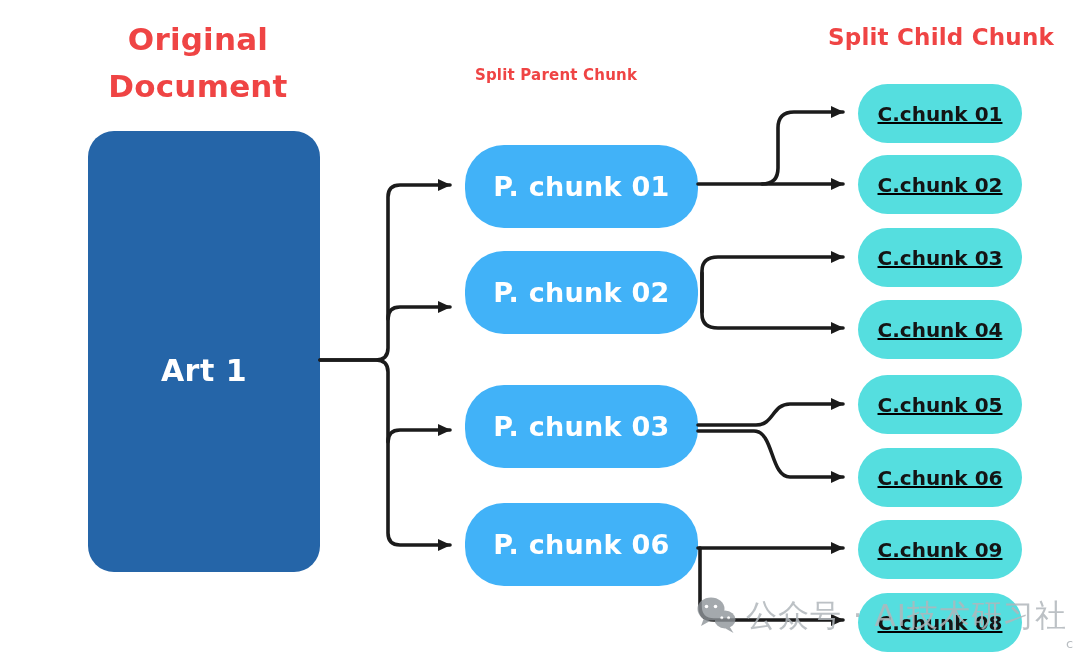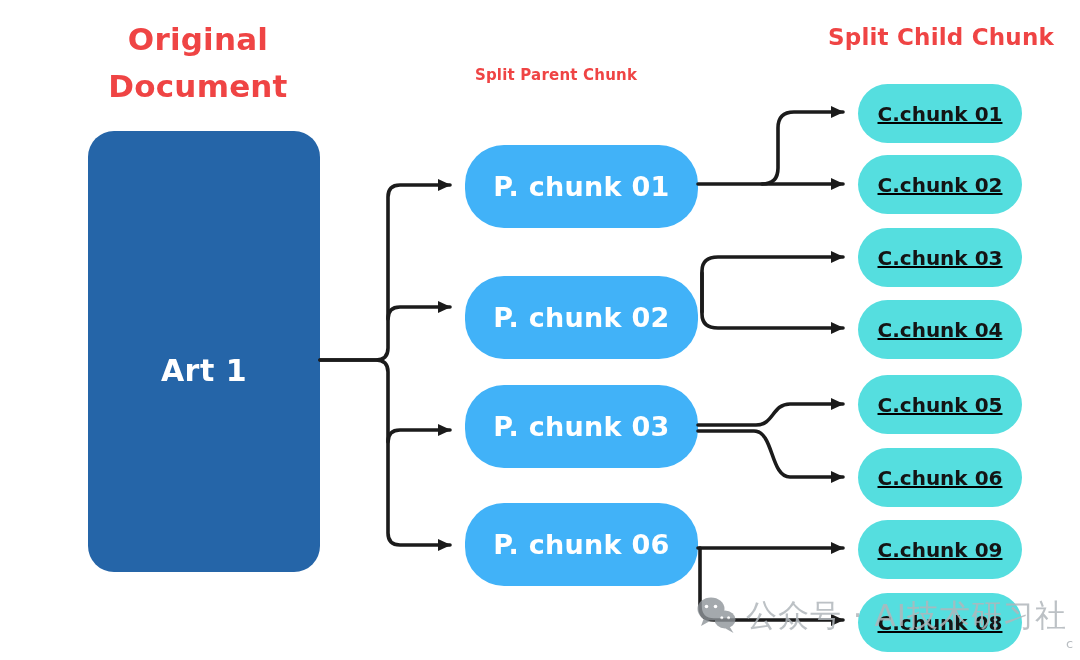--- a/index.html
+++ b/index.html
@@ -23,21 +23,21 @@
     border-radius:26px;display:flex;align-items:center;justify-content:center;
     padding-top:38px;box-sizing:border-box;
   }
   .doc-label{color:#ffffff;font-size:30px;font-weight:700;letter-spacing:0.5px;}
   
   .p-pill{
     left:465px;width:233px;height:83px;background:#41B2F8;border-radius:39px;
     display:flex;align-items:center;justify-content:center;
   }
   .p-pill .lbl{color:#ffffff;font-size:27px;font-weight:700;letter-spacing:0.3px;}
-  .p1{top:145px;} .p2{top:276px;justify-content:center;} .p3{top:385px;} .p4{top:503px;}
+  .p1{top:145px;} .p2{top:251px;justify-content:center;} .p3{top:385px;} .p4{top:503px;}
   
   .c-pill{
     left:858px;width:164px;height:59px;background:#55DEDF;border-radius:30px;
     display:flex;align-items:center;justify-content:center;text-decoration:underline;
   }
   .c-pill .lbl{color:#141414;font-size:20px;font-weight:700;}
   .c1{top:84px;} .c2{top:155px;} .c3{top:228px;} .c4{top:300px;}
   .c5{top:375px;} .c6{top:448px;} .c7{top:520px;} .c8{top:593px;}
   
   svg.arrows{position:absolute;left:0;top:0;pointer-events:none;z-index:5;}

